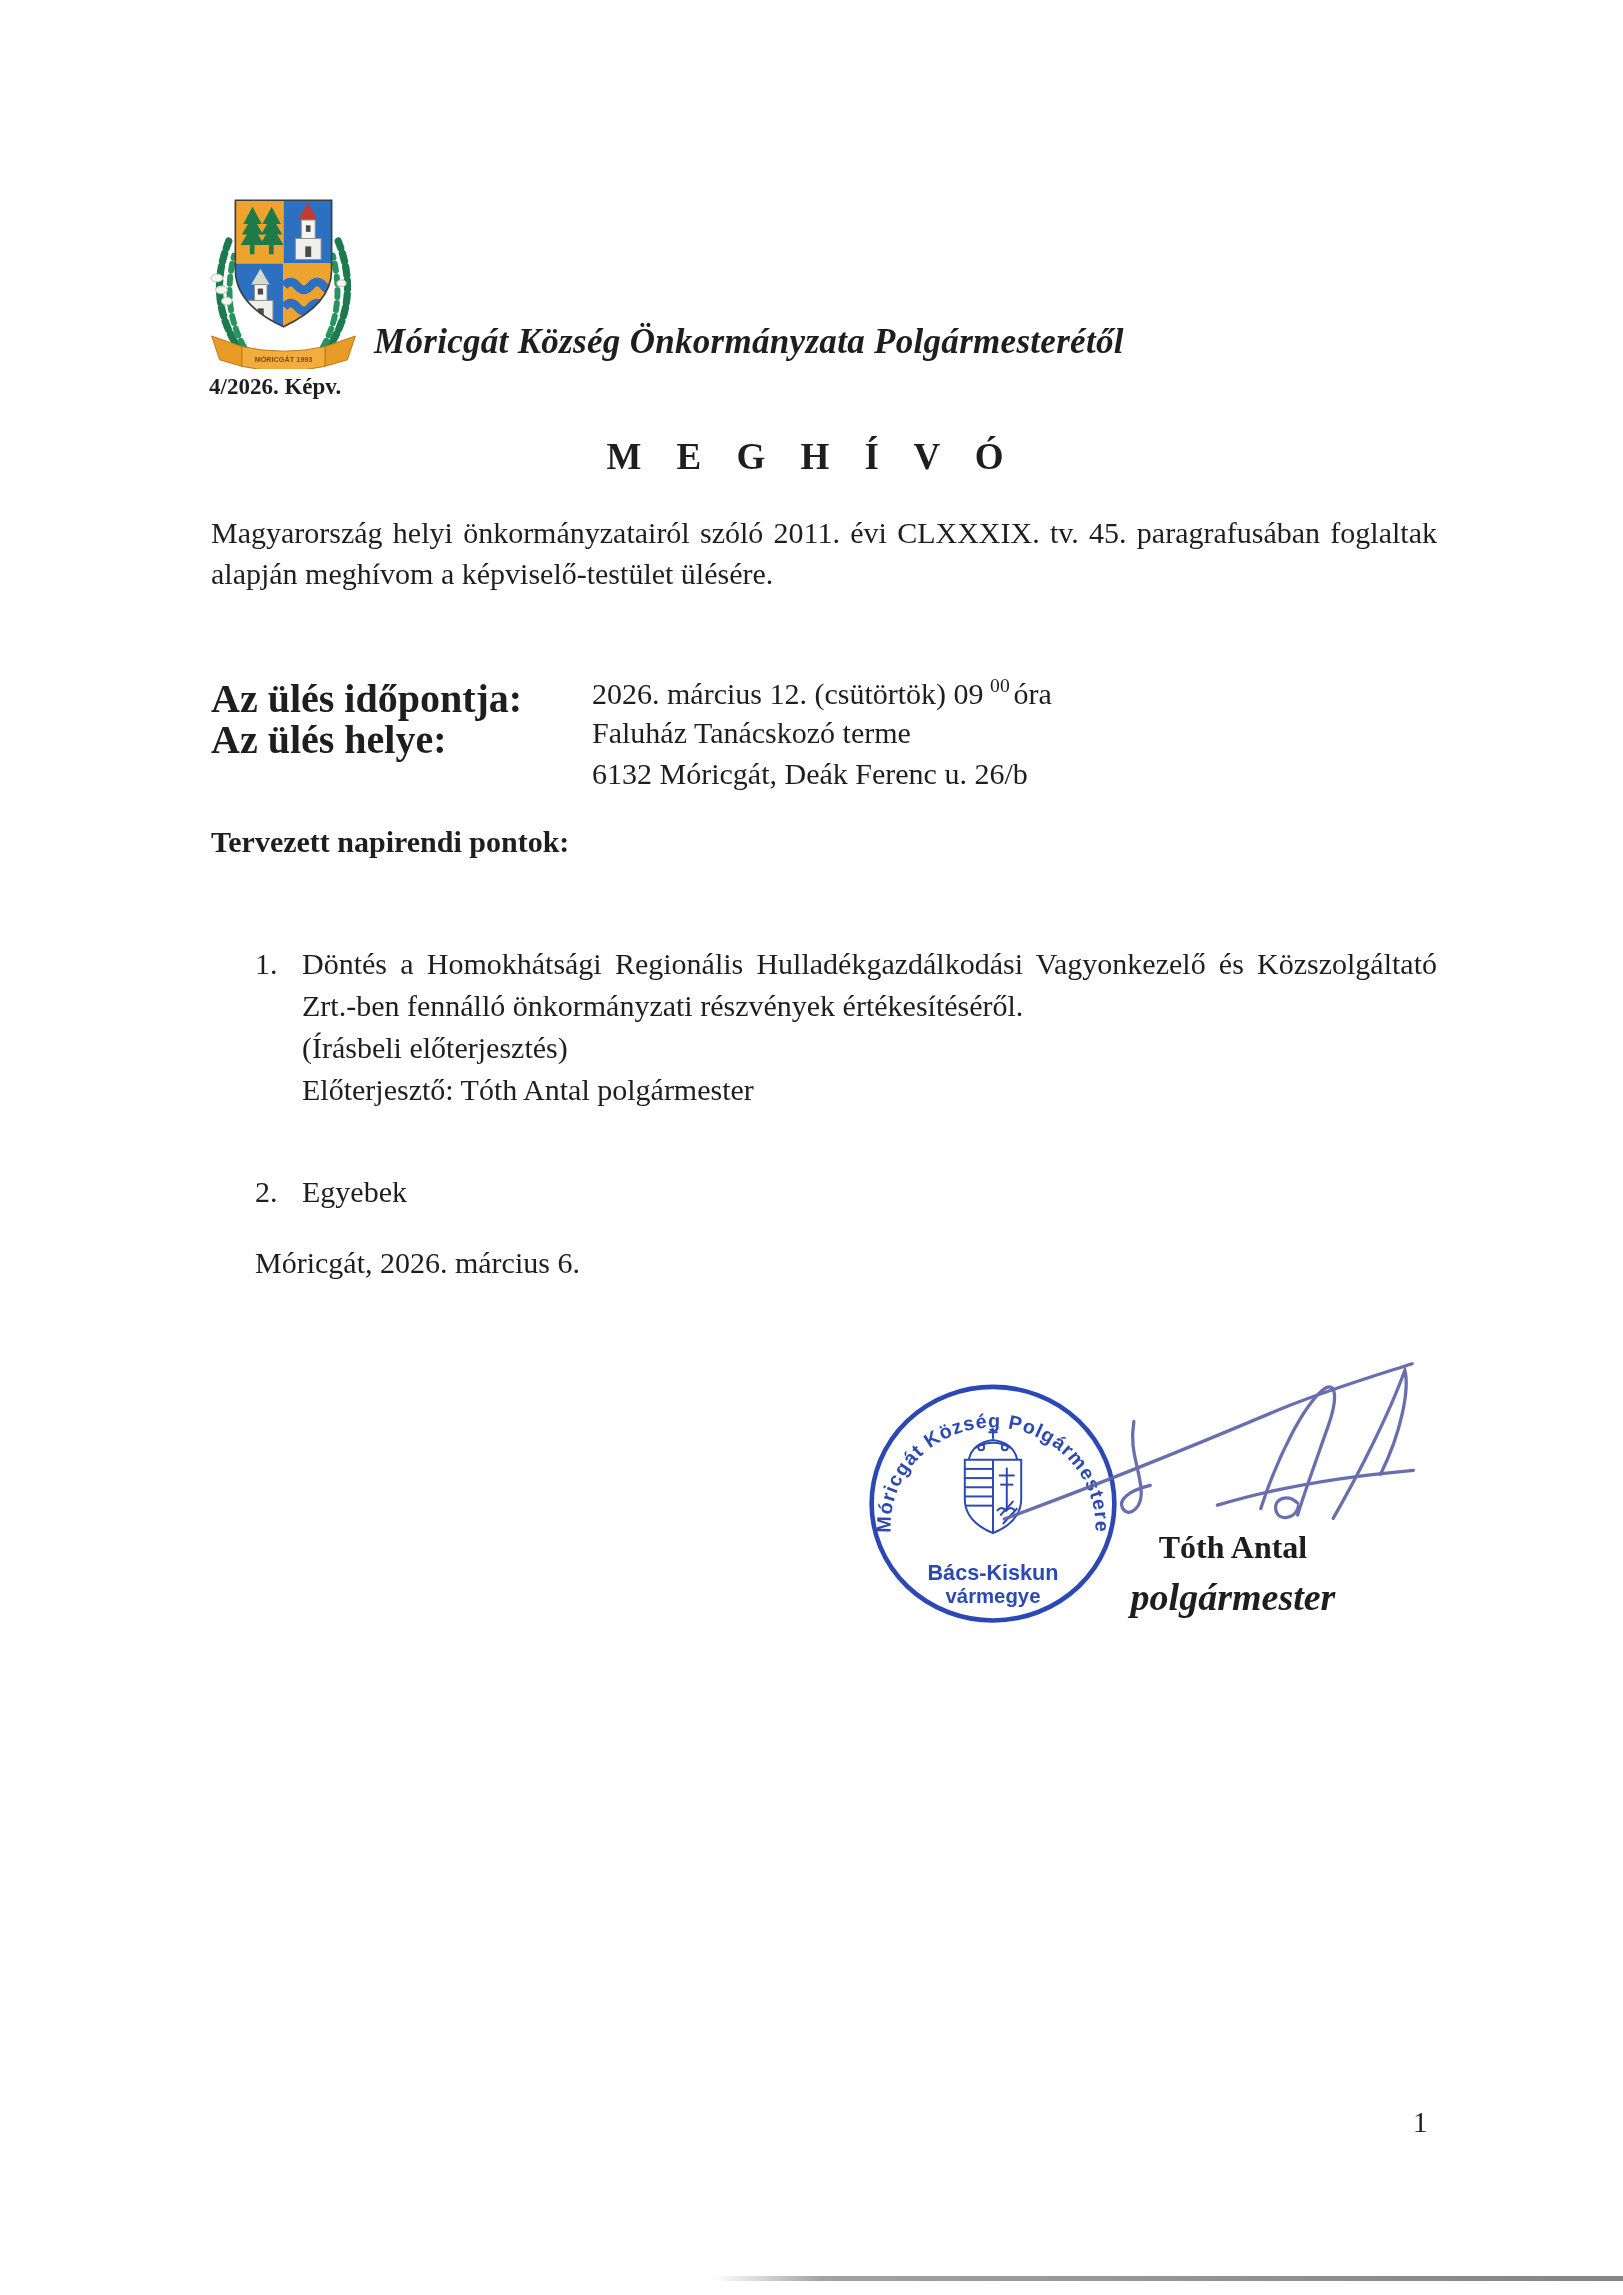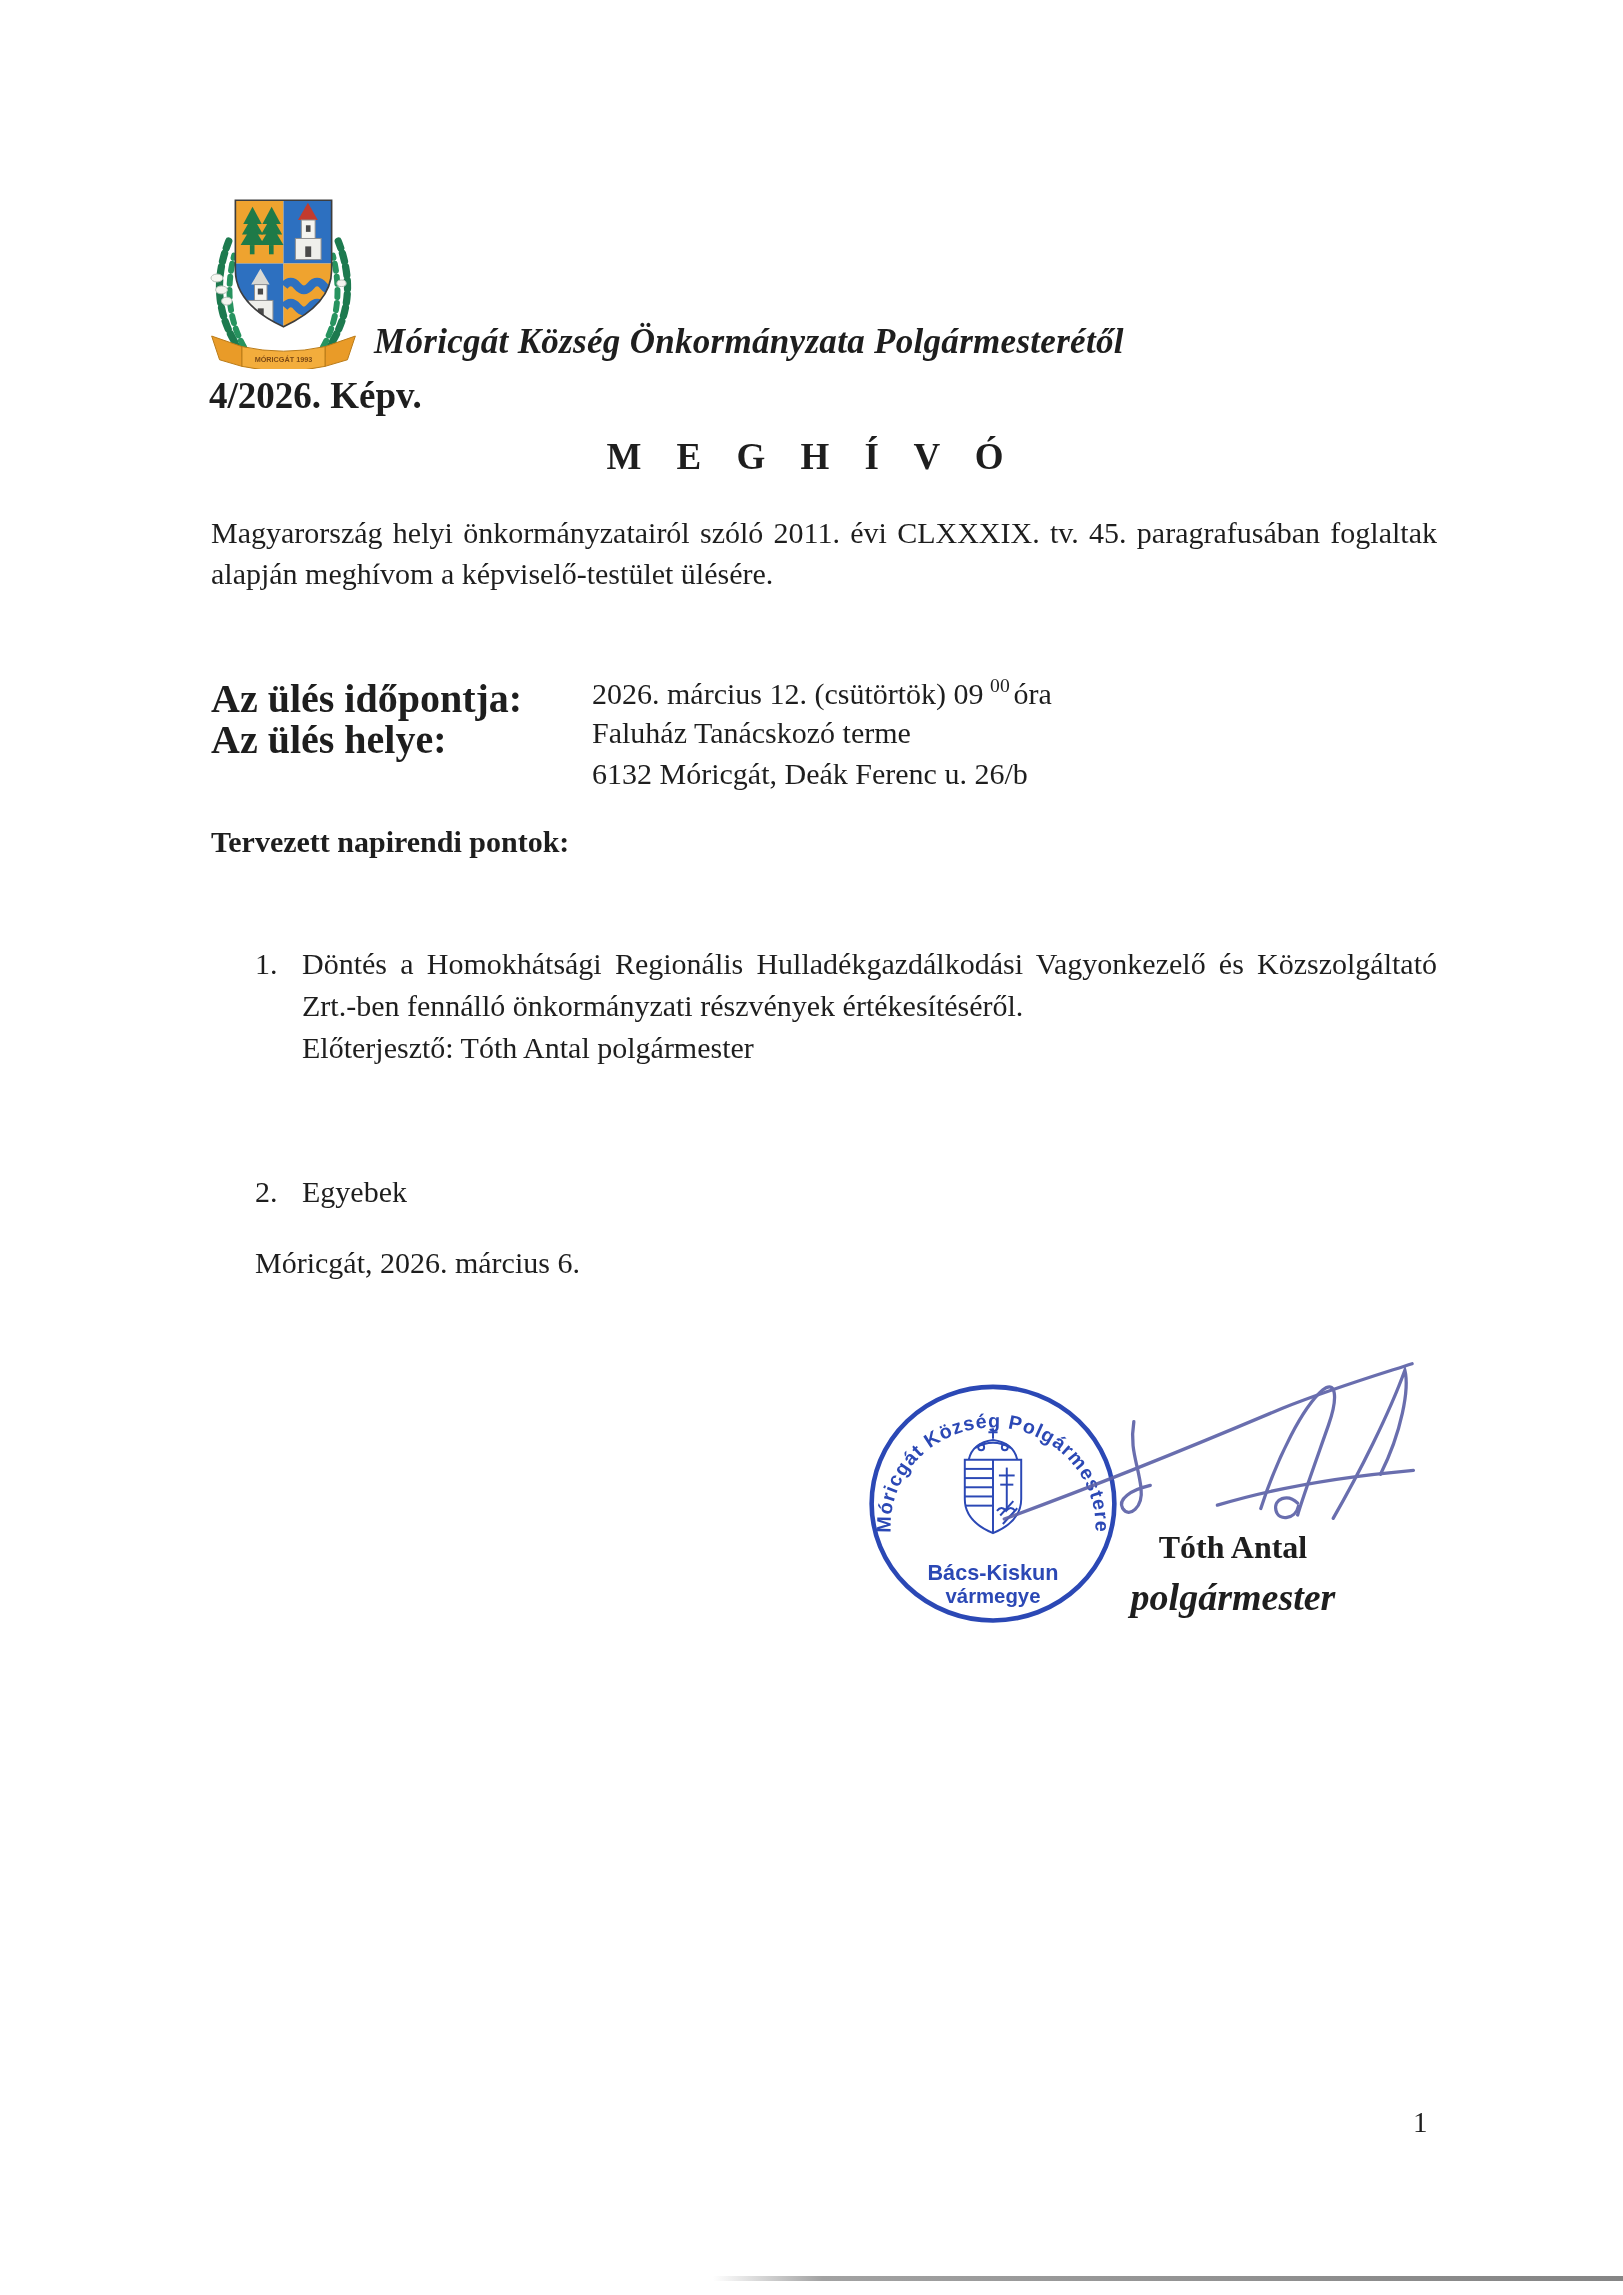--- a/index.html
+++ b/index.html
@@ -11,21 +11,21 @@
     overflow:hidden;
   }
   .abs { position:absolute; }
 
   
   .org-title {
     left:374px; top:322px; width:981px;
     font-size:35px; font-weight:bold; font-style:italic;
     letter-spacing:0.3px; white-space:nowrap;
   }
-  .ref-number { left:209px; top:374px; font-size:37px; font-weight:bold; }
+  .ref-number { left:209px; top:374px; font-size:23px; font-weight:bold; }
 
   .doc-title {
     left:0; top:435px; width:1623px; text-align:center;
     font-size:37px; font-weight:bold; letter-spacing:13px;
   }
 
   .intro {
     left:211px; top:512px; width:1226px;
     font-size:30px; line-height:41px; text-align:justify;
   }
@@ -143,20 +143,21 @@
 <div class="abs detail-label" style="left:211px; top:716px;">Az ülés helye:</div>
 <div class="abs detail-value" style="left:592px; top:716px;">Faluház Tanácskozó terme</div>
 <div class="abs detail-value" style="left:592px; top:757px;">6132 Móricgát, Deák Ferenc u. 26/b</div>
 
 <div class="abs agenda-heading">Tervezett napirendi pontok:</div>
 
 <div class="agenda-item" style="top:943px;">
   <span class="agenda-num">1.</span>
   <div class="agenda-body">
     <div class="agenda-text">Döntés a Homokhátsági Regionális Hulladékgazdálkodási Vagyonkezelő és Közszolgáltató Zrt.-ben fennálló önkormányzati részvények értékesítéséről.</div>
+    <div class="agenda-note">(Írásbeli előterjesztés)</div>
     <div class="agenda-note">Előterjesztő: Tóth Antal polgármester</div>
   </div>
 </div>
 
 <div class="agenda-item" style="top:1171px;">
   <span class="agenda-num">2.</span>
   <div class="agenda-body">
     <div class="agenda-text" style="text-align:left;">Egyebek</div>
   </div>
 </div>

